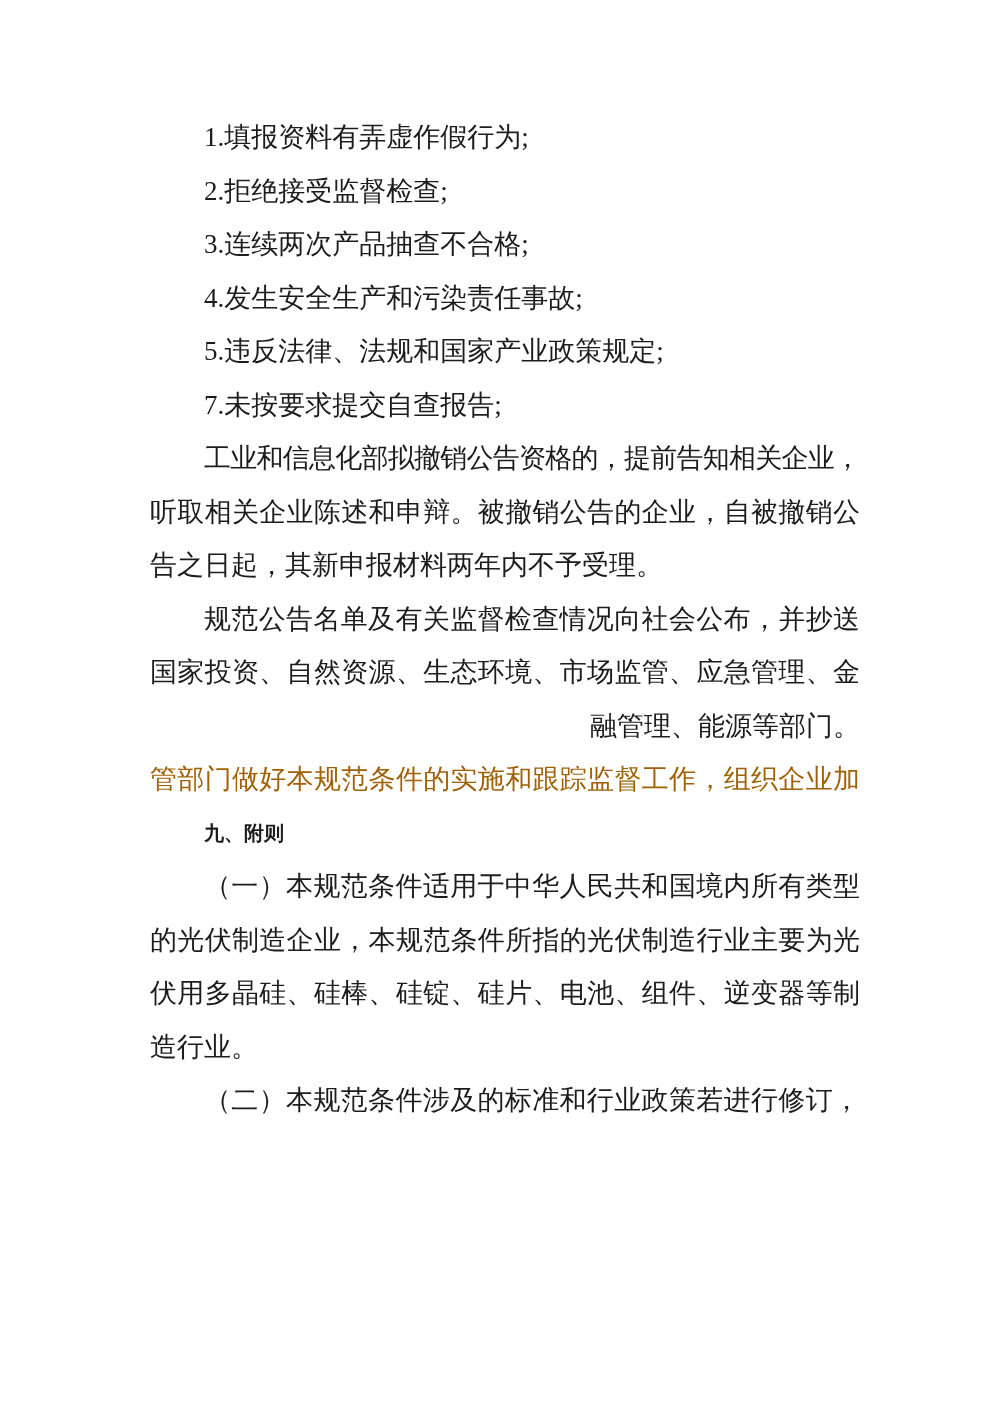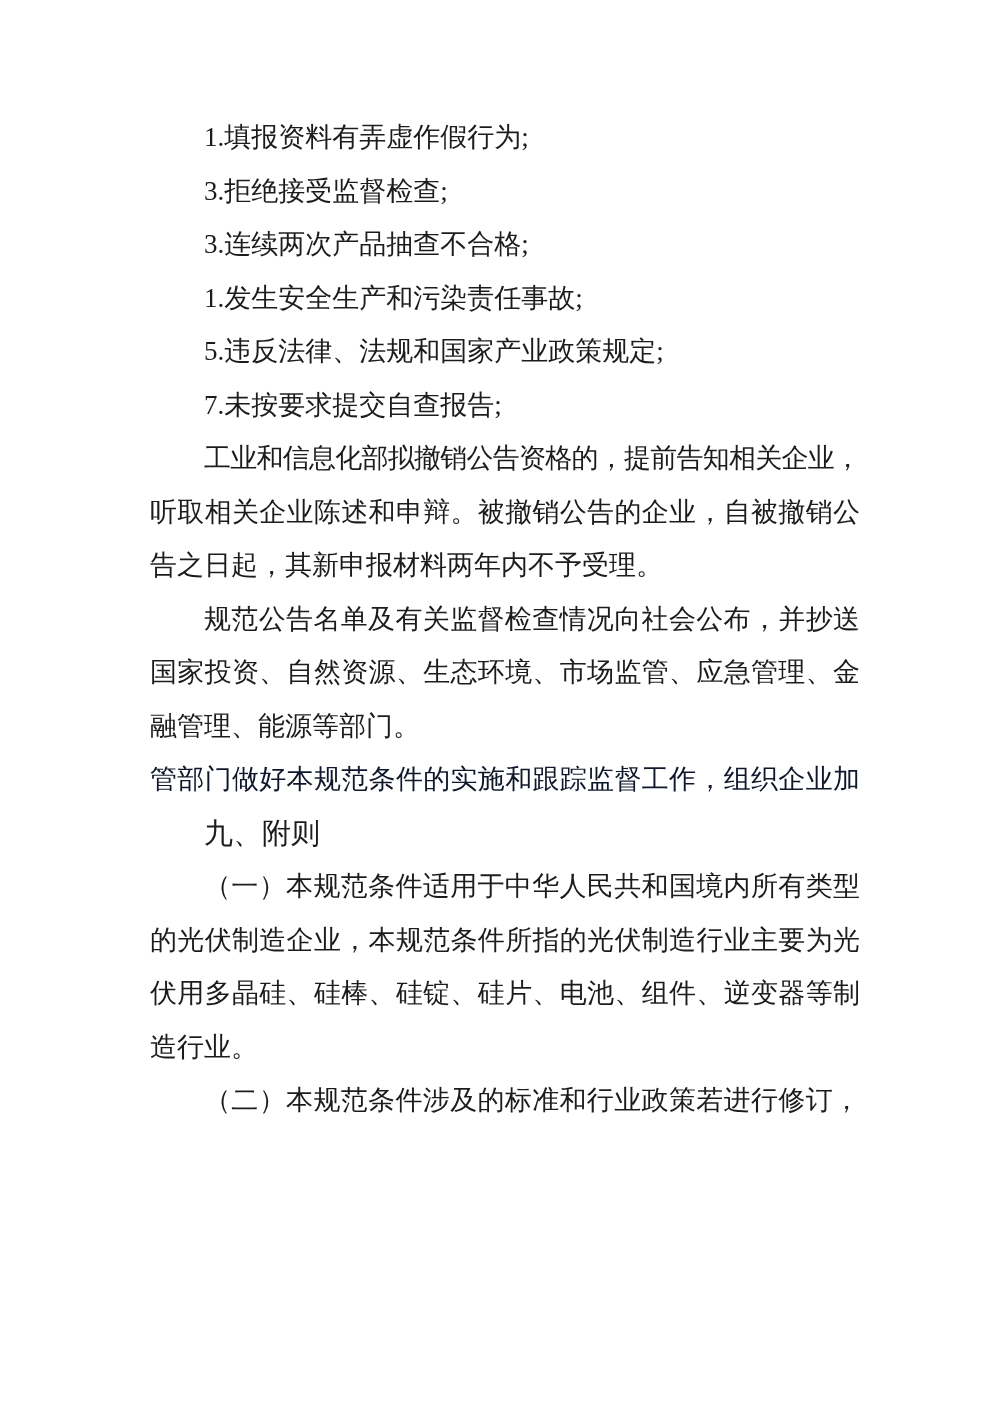--- a/index.html
+++ b/index.html
@@ -27,51 +27,51 @@
     white-space: normal;
   }
   .line.indent { text-indent: 54px; }
   .line.fill {
     text-align: justify;
     text-align-last: justify;
   }
   .line.tight { letter-spacing: -1px; }
   .line.heading {
     font-family: "Liberation Sans", "DejaVu Sans", sans-serif;
-    font-weight: 400;
-    font-size: 29px;
+    font-weight: 700;
+    font-size: 20px;
   }
   .page-number {
     position: absolute;
     left: 0; top: 1327px;
     width: 100%;
     text-align: center;
     font-size: 21px;
     line-height: 30px;
     color: #1c1c1c;
   }
 </style>
 </head>
 <body>
 
 <div class="page">
   <div class="body-text" id="body-text">
       <div class="line indent" style="color: rgb(28, 28, 28);">1.填报资料有弄虚作假行为;</div>
-      <div class="line indent" style="color: rgb(28, 28, 28);">3.拒绝接受监督检查;</div>
+      <div class="line indent" style="color: rgb(28, 28, 28);">2.拒绝接受监督检查;</div>
       <div class="line indent" style="color: rgb(28, 28, 28);">3.连续两次产品抽查不合格;</div>
-      <div class="line indent" style="color: rgb(28, 28, 28);">1.发生安全生产和污染责任事故;</div>
+      <div class="line indent" style="color: rgb(28, 28, 28);">4.发生安全生产和污染责任事故;</div>
       <div class="line indent" style="color: rgb(28, 28, 28);">5.违反法律、法规和国家产业政策规定;</div>
       <div class="line indent" style="color: rgb(28, 28, 28);">7.未按要求提交自查报告;</div>
       <div class="line indent fill tight" style="color: rgb(28, 28, 28);">工业和信息化部拟撤销公告资格的，提前告知相关企业，</div>
       <div class="line fill" style="color: rgb(28, 28, 28);">听取相关企业陈述和申辩。被撤销公告的企业，自被撤销公</div>
       <div class="line" style="color: rgb(28, 28, 28);">告之日起，其新申报材料两年内不予受理。</div>
       <div class="line indent fill" style="color: rgb(28, 28, 28);">规范公告名单及有关监督检查情况向社会公布，并抄送</div>
       <div class="line fill" style="color: rgb(28, 28, 28);">国家投资、自然资源、生态环境、市场监管、应急管理、金</div>
-      <div class="line" style="color: rgb(28, 28, 28);">融管理、能源等部门。</div>
-      <div class="line fill" style="color: #0f172a;">管部门做好本规范条件的实施和跟踪监督工作，组织企业加</div>
+      <div class="line" style="color: rgb(28, 28, 28); text-align: right;">融管理、能源等部门。</div>
+      <div class="line fill" style="color: #a16207;">管部门做好本规范条件的实施和跟踪监督工作，组织企业加</div>
       <div class="line indent heading" style="color: rgb(28, 28, 28);">九、附则</div>
       <div class="line indent fill" style="color: rgb(28, 28, 28);">（一）本规范条件适用于中华人民共和国境内所有类型</div>
       <div class="line fill" style="color: rgb(28, 28, 28);">的光伏制造企业，本规范条件所指的光伏制造行业主要为光</div>
       <div class="line fill" style="color: rgb(28, 28, 28);">伏用多晶硅、硅棒、硅锭、硅片、电池、组件、逆变器等制</div>
       <div class="line" style="color: rgb(28, 28, 28);">造行业。</div>
       <div class="line indent fill" style="color: rgb(28, 28, 28);">（二）本规范条件涉及的标准和行业政策若进行修订，</div>
     </div>
   <div class="page-number">10</div>
 </div>
 

